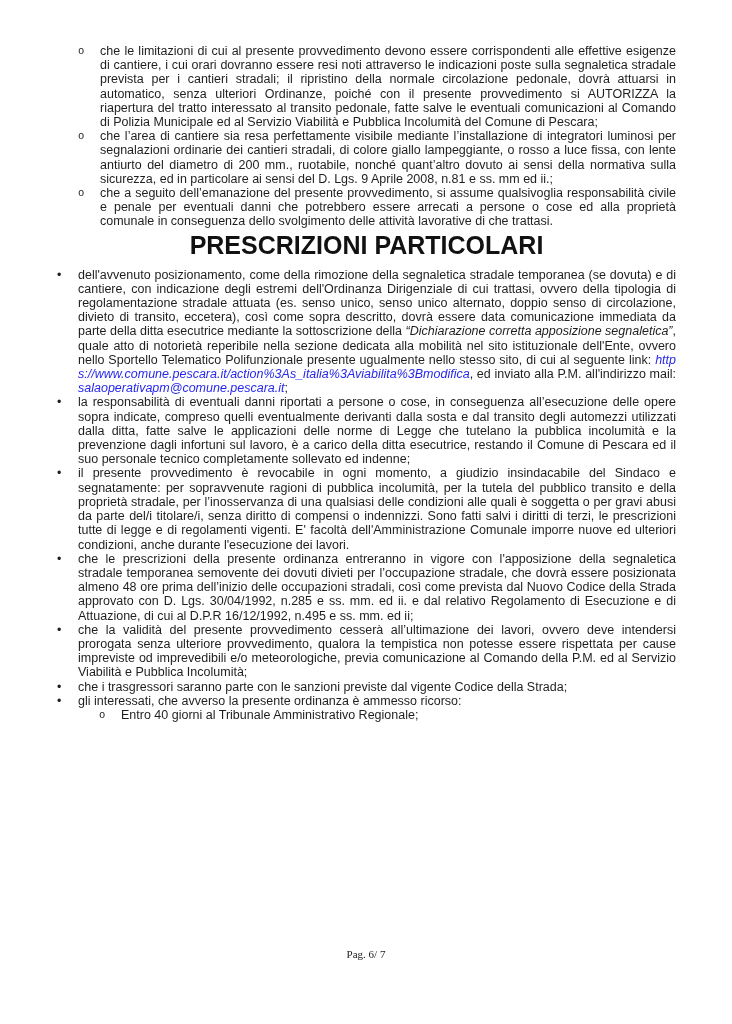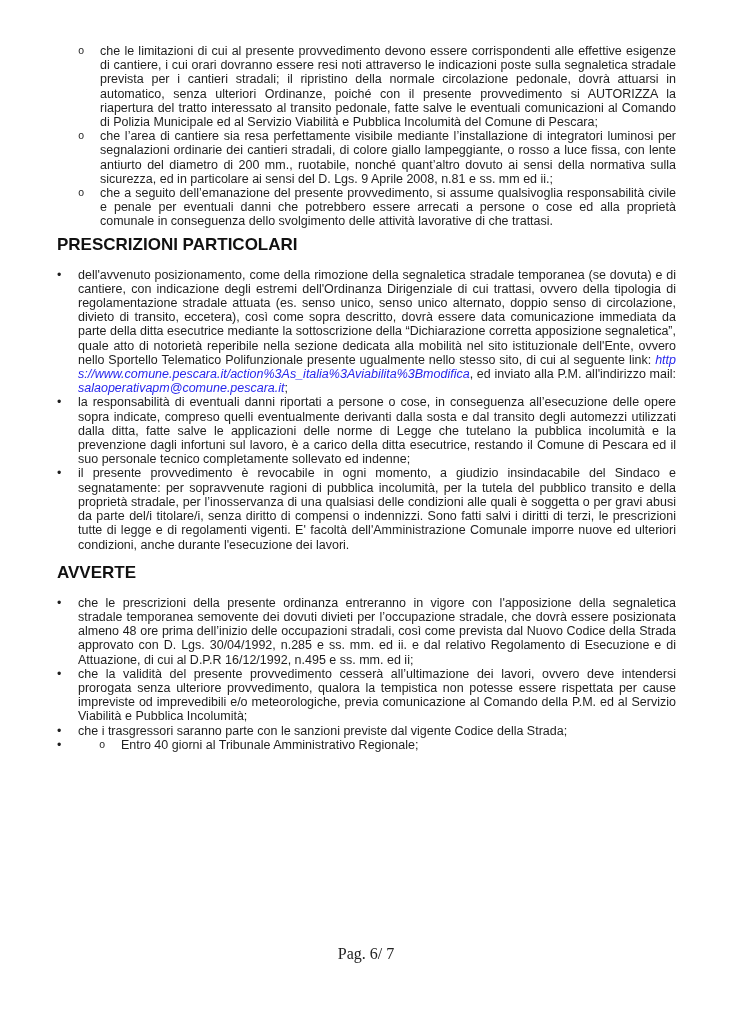--- a/index.html
+++ b/index.html
@@ -27,43 +27,44 @@
     font-family: "Liberation Mono", "DejaVu Sans Mono", monospace;
     font-size: 10.5px;
     line-height: 14.2px;
   }
   .o-item > .txt { flex: 1; text-align: justify; }
   .b-item { display: flex; }
   .b-item > .marker { flex: 0 0 21px; font-size: 12.5px; }
   .b-item > .txt { flex: 1; text-align: justify; }
   .heading {
     font-family: "Liberation Sans", "DejaVu Sans", sans-serif;
-    font-size: 17px;
+    font-size: 25px;
     line-height: 22px;
     font-weight: bold;
+    text-align: center;
     color: #111111;
     margin: 5px 0 12px 0;
   }
   .heading-avverte { margin-top: 10px; }
-  .italic { }
+  .italic { font-style: italic; }
   .doc-link {
     font-style: italic;
     color: #2727ec;
     text-decoration: none;
     cursor: pointer;
     word-break: break-all;
   }
   .footer {
     position: absolute;
     top: 947px;
     left: 0;
     width: 100%;
     text-align: center;
     font-family: "Liberation Serif", "DejaVu Serif", serif;
-    font-size: 16px;
+    font-size: 11px;
     color: #222222;
   }
 </style>
 </head>
 <body>
 
 <div class="page">
   <div class="content">
 
     <div class="o-list">
@@ -91,38 +92,38 @@
       <div class="b-item">
         <span class="marker">•</span>
         <span class="txt">la responsabilità di eventuali danni riportati a persone o cose, in conseguenza all’esecuzione delle opere sopra indicate, compreso quelli eventualmente derivanti dalla sosta e dal transito degli automezzi utilizzati dalla ditta, fatte salve le applicazioni delle norme di Legge che tutelano la pubblica incolumità e la prevenzione dagli infortuni sul lavoro, è a carico della ditta esecutrice, restando il Comune di Pescara ed il suo personale tecnico completamente sollevato ed indenne;</span>
       </div>
       <div class="b-item">
         <span class="marker">•</span>
         <span class="txt">il presente provvedimento è revocabile in ogni momento, a giudizio insindacabile del Sindaco e segnatamente: per sopravvenute ragioni di pubblica incolumità, per la tutela del pubblico transito e della proprietà stradale, per l’inosservanza di una qualsiasi delle condizioni alle quali è soggetta o per gravi abusi da parte del/i titolare/i, senza diritto di compensi o indennizzi. Sono fatti salvi i diritti di terzi, le prescrizioni tutte di legge e di regolamenti vigenti. E' facoltà dell'Amministrazione Comunale imporre nuove ed ulteriori condizioni, anche durante l'esecuzione dei lavori.</span>
       </div>
     </div>
 
-    <div class="heading heading-avverte">AVVERTE</div>
 
     <div class="b-list">
       <div class="b-item">
         <span class="marker">•</span>
         <span class="txt">che le prescrizioni della presente ordinanza entreranno in vigore con l'apposizione della segnaletica stradale temporanea semovente dei dovuti divieti per l’occupazione stradale, che dovrà essere posizionata almeno 48 ore prima dell’inizio delle occupazioni stradali, così come prevista dal Nuovo Codice della Strada approvato con D. Lgs. 30/04/1992, n.285 e ss. mm. ed ii. e dal relativo Regolamento di Esecuzione e di Attuazione, di cui al D.P.R 16/12/1992, n.495 e ss. mm. ed ii;</span>
       </div>
       <div class="b-item">
         <span class="marker">•</span>
         <span class="txt">che la validità del presente provvedimento cesserà all’ultimazione dei lavori, ovvero deve intendersi prorogata senza ulteriore provvedimento, qualora la tempistica non potesse essere rispettata per cause impreviste od imprevedibili e/o meteorologiche, previa comunicazione al Comando della P.M. ed al Servizio Viabilità e Pubblica Incolumità;</span>
       </div>
       <div class="b-item">
         <span class="marker">•</span>
         <span class="txt">che i trasgressori saranno parte con le sanzioni previste dal vigente Codice della Strada;</span>
       </div>
       <div class="b-item">
         <span class="marker">•</span>
         <span class="txt">
+          <span>gli interessati, che avverso la presente ordinanza è ammesso ricorso:</span>
           <span class="o-item">
             <span class="marker">o</span>
             <span class="txt">Entro 40 giorni al Tribunale Amministrativo Regionale;</span>
           </span>
         </span>
       </div>
     </div>
 
   </div>
 

